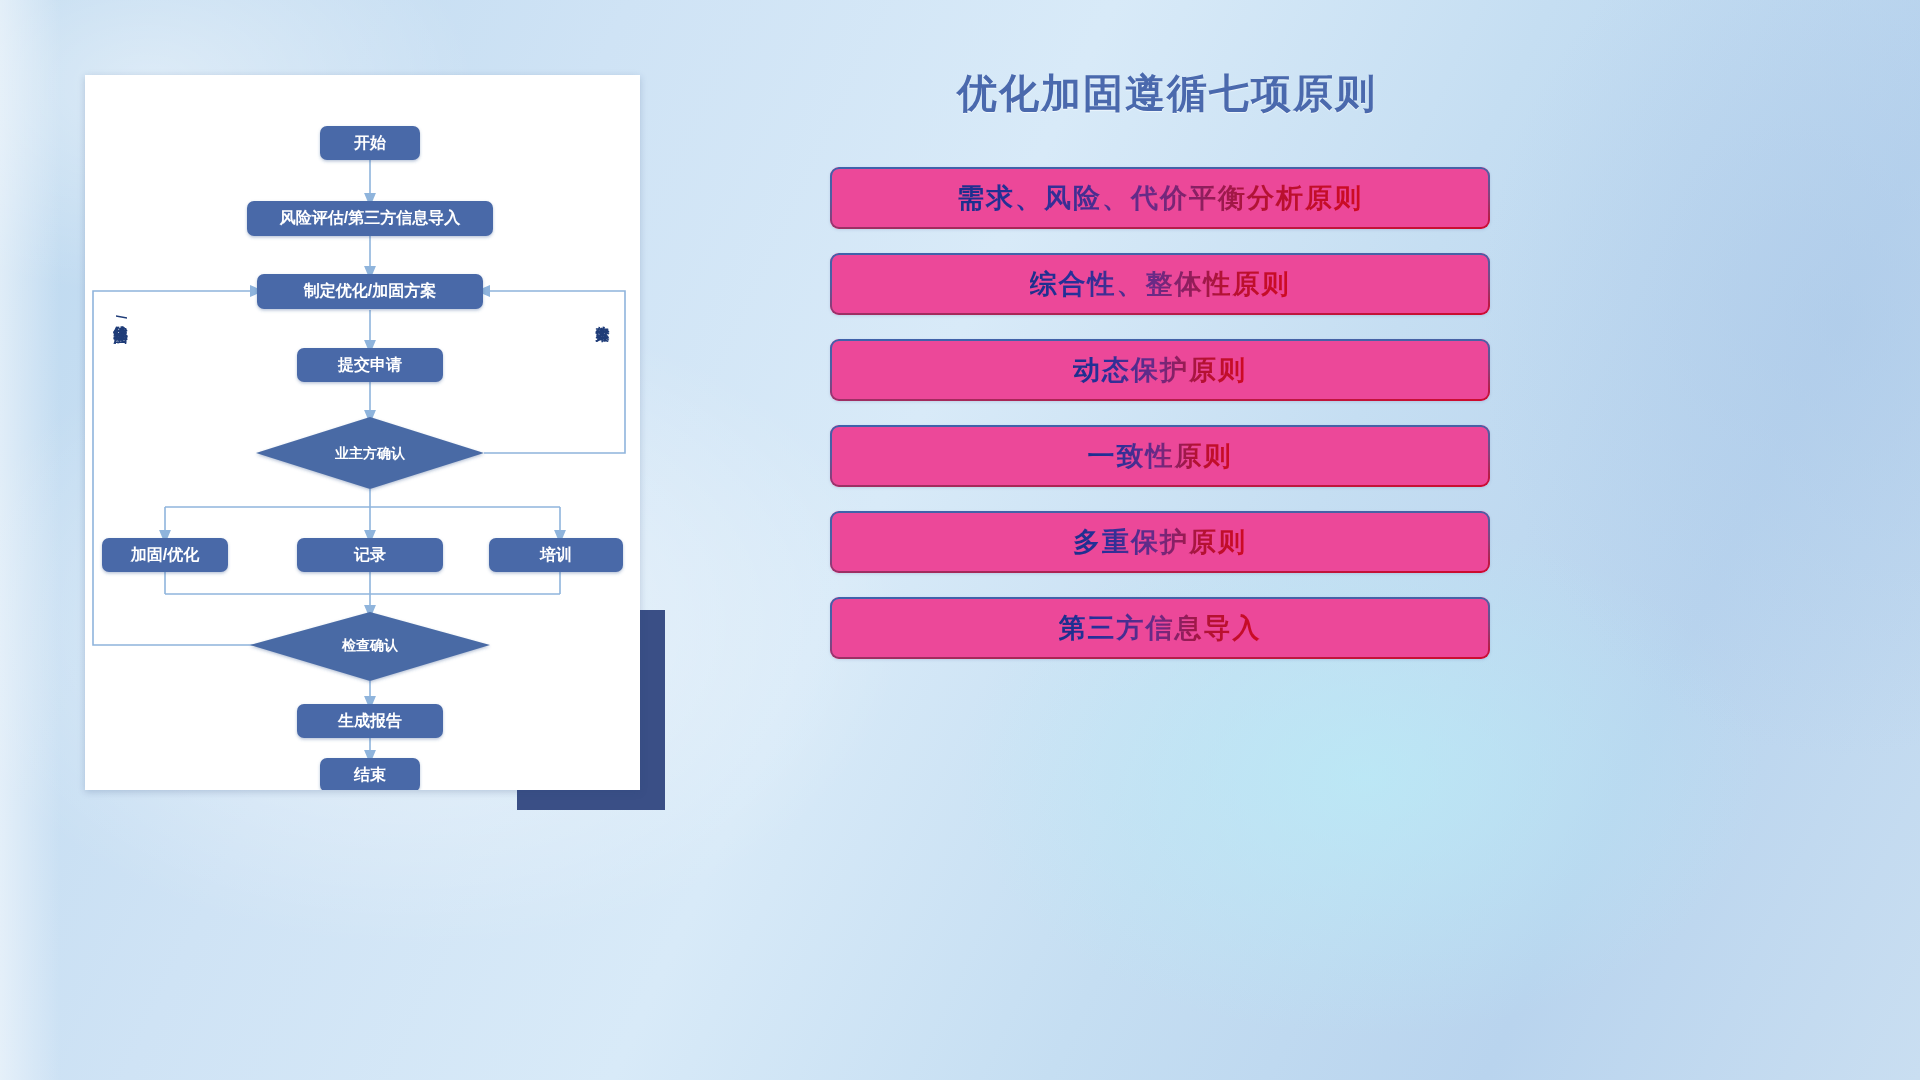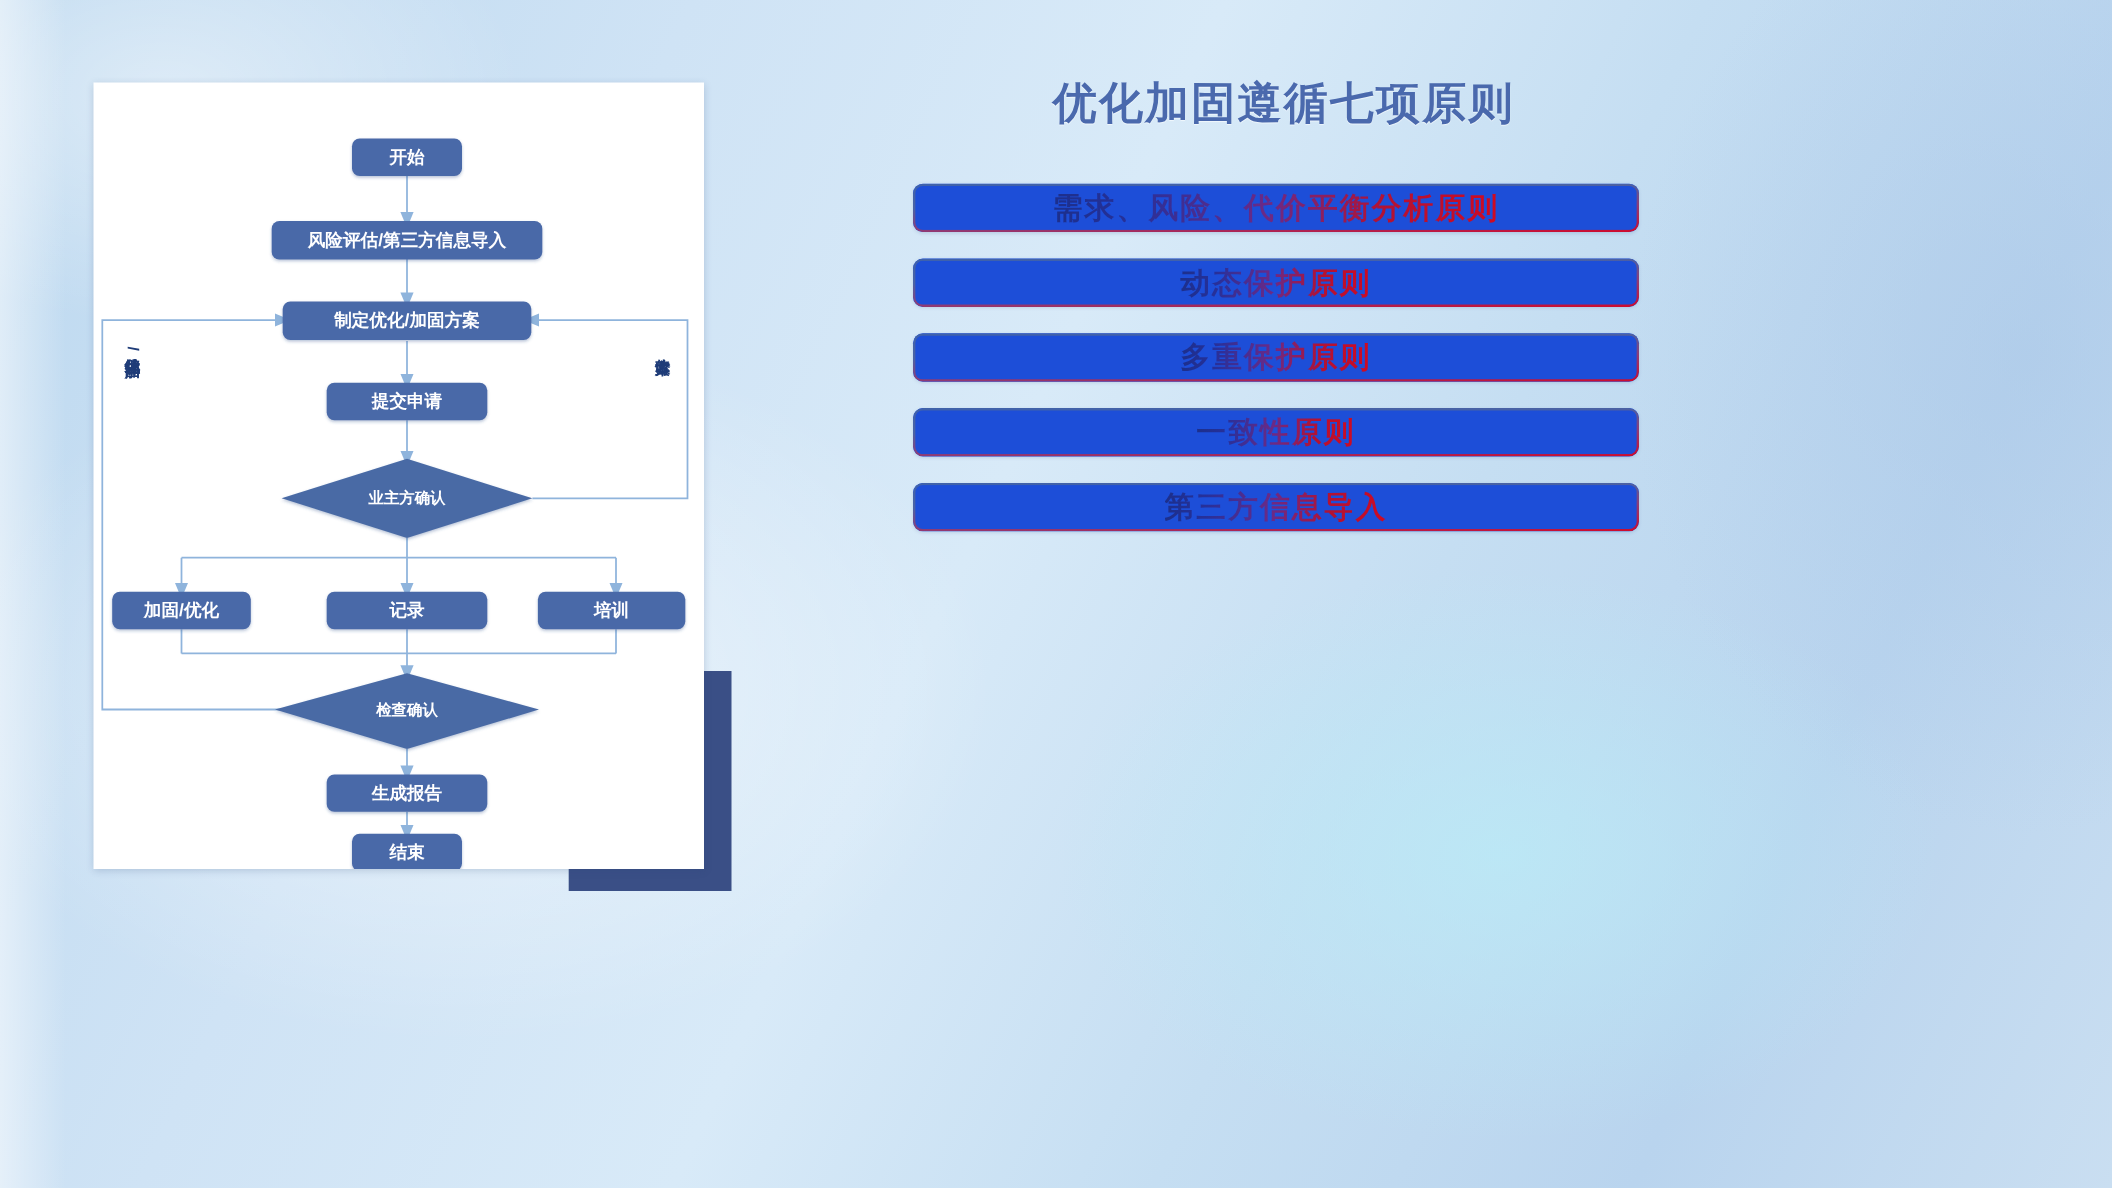--- a/index.html
+++ b/index.html
@@ -43,22 +43,22 @@
 
   
   #right-col{position:absolute;left:830px;top:66px;width:660px;z-index:4;}
   #deck-title{
     font-size:40px;font-weight:bold;color:#4a69ad;letter-spacing:2px;
     text-align:center;margin:0 0 46px 0;padding-left:14px;
     text-shadow:0 1px 1px rgba(255,255,255,.65);
   }
   .card-list{display:flex;flex-direction:column;gap:24px;}
   .p-card{
-    position:relative;height:44px;border-radius:9px;
-    background:#1d4ed8;
+    position:relative;height:62px;border-radius:9px;
+    background:#ec4899;
     display:flex;align-items:center;justify-content:center;
     box-shadow:0 1px 3px rgba(60,90,140,.16);
   }
   
   .p-card::before{
     content:"";position:absolute;inset:0;border-radius:9px;padding:2px;
     background:linear-gradient(178deg,#3f62ab 0%,#4a62a4 34%,#8a3e7a 62%,#cf0a2c 100%);
     -webkit-mask:linear-gradient(#fff 0 0) content-box,linear-gradient(#fff 0 0);
     -webkit-mask-composite:xor;mask:linear-gradient(#fff 0 0) content-box,linear-gradient(#fff 0 0);
     mask-composite:exclude;pointer-events:none;
@@ -184,25 +184,28 @@
 </div>
 
 <div id="right-col">
   <h1 id="deck-title">优化加固遵循七项原则</h1>
 
   <div class="card-list">
     <div class="p-card">
       <span class="p-label">需求、风险、代价平衡分析原则</span>
     </div>
     <div class="p-card">
+      <span class="p-label">综合性、整体性原则</span>
+    </div>
+    <div class="p-card">
       <span class="p-label">动态保护原则</span>
     </div>
     <div class="p-card">
+      <span class="p-label">一致性原则</span>
+    </div>
+    <div class="p-card">
       <span class="p-label">多重保护原则</span>
-    </div>
-    <div class="p-card">
-      <span class="p-label">一致性原则</span>
     </div>
     <div class="p-card">
       <span class="p-label">第三方信息导入</span>
     </div>
   </div>
 </div>
 
 </body></html>

